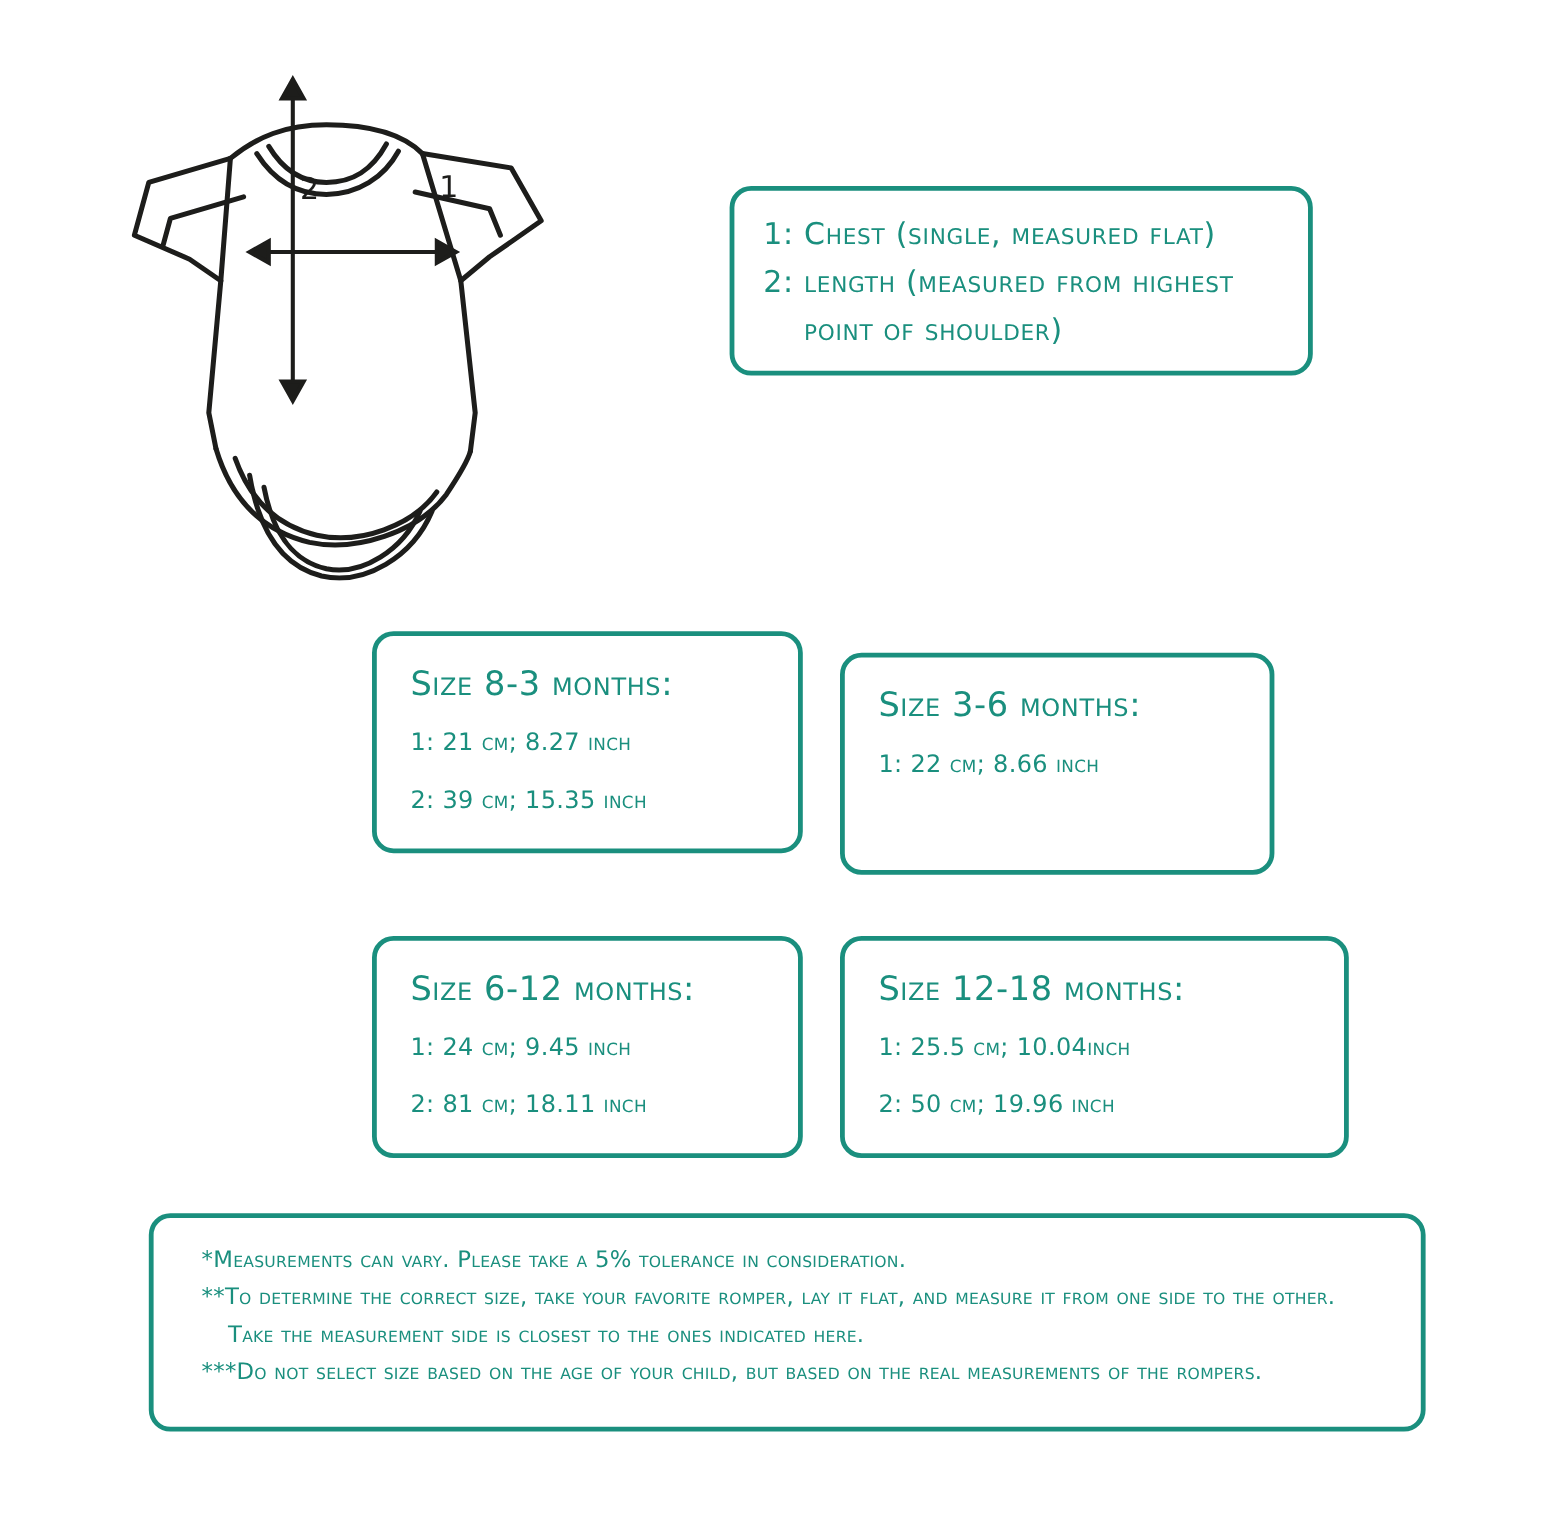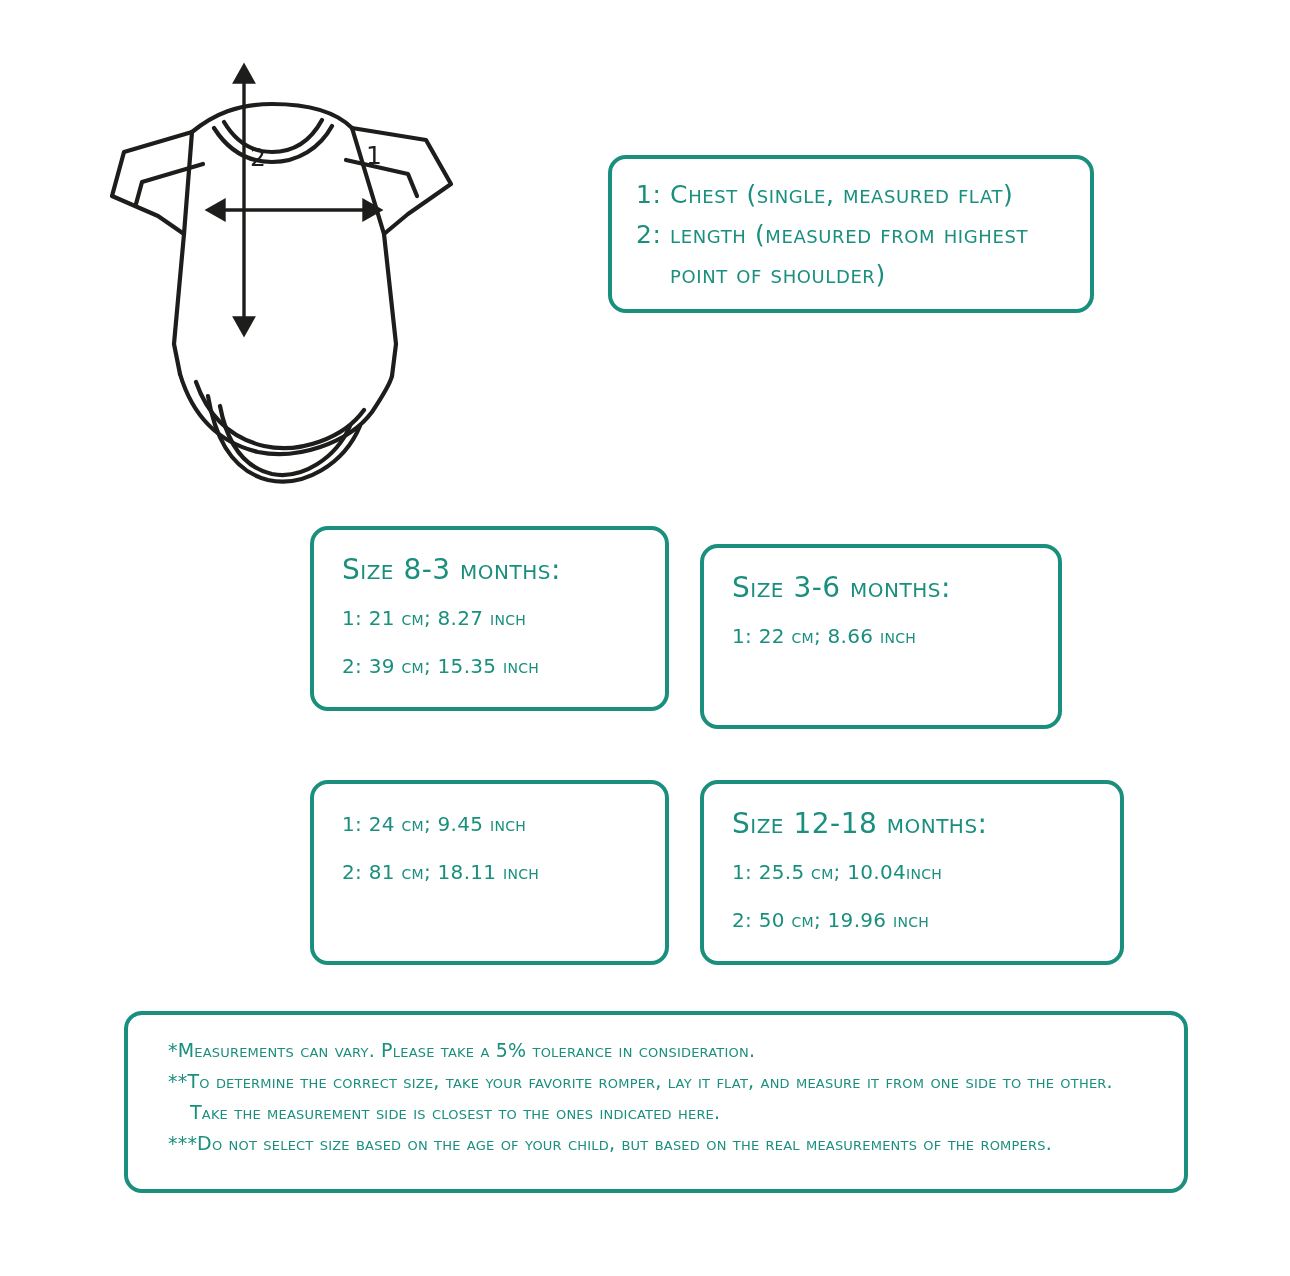--- a/index.html
+++ b/index.html
@@ -162,20 +162,21 @@
     <div class="size-line">1: 21 cm; 8.27 inch</div>
     <div class="size-line">2: 39 cm; 15.35 inch</div>
   </div>
 
   <div class="box size-box" id="size-box-1">
     <div class="size-title">Size 3-6 months:</div>
     <div class="size-line">1: 22 cm; 8.66 inch</div>
   </div>
 
   <div class="box size-box" id="size-box-2">
+    <div class="size-title">Size 6-12 months:</div>
     <div class="size-line">1: 24 cm; 9.45 inch</div>
     <div class="size-line">2: 81 cm; 18.11 inch</div>
   </div>
 
   <div class="box size-box" id="size-box-3">
     <div class="size-title">Size 12-18 months:</div>
     <div class="size-line">1: 25.5 cm; 10.04inch</div>
     <div class="size-line">2: 50 cm; 19.96 inch</div>
   </div>
 

